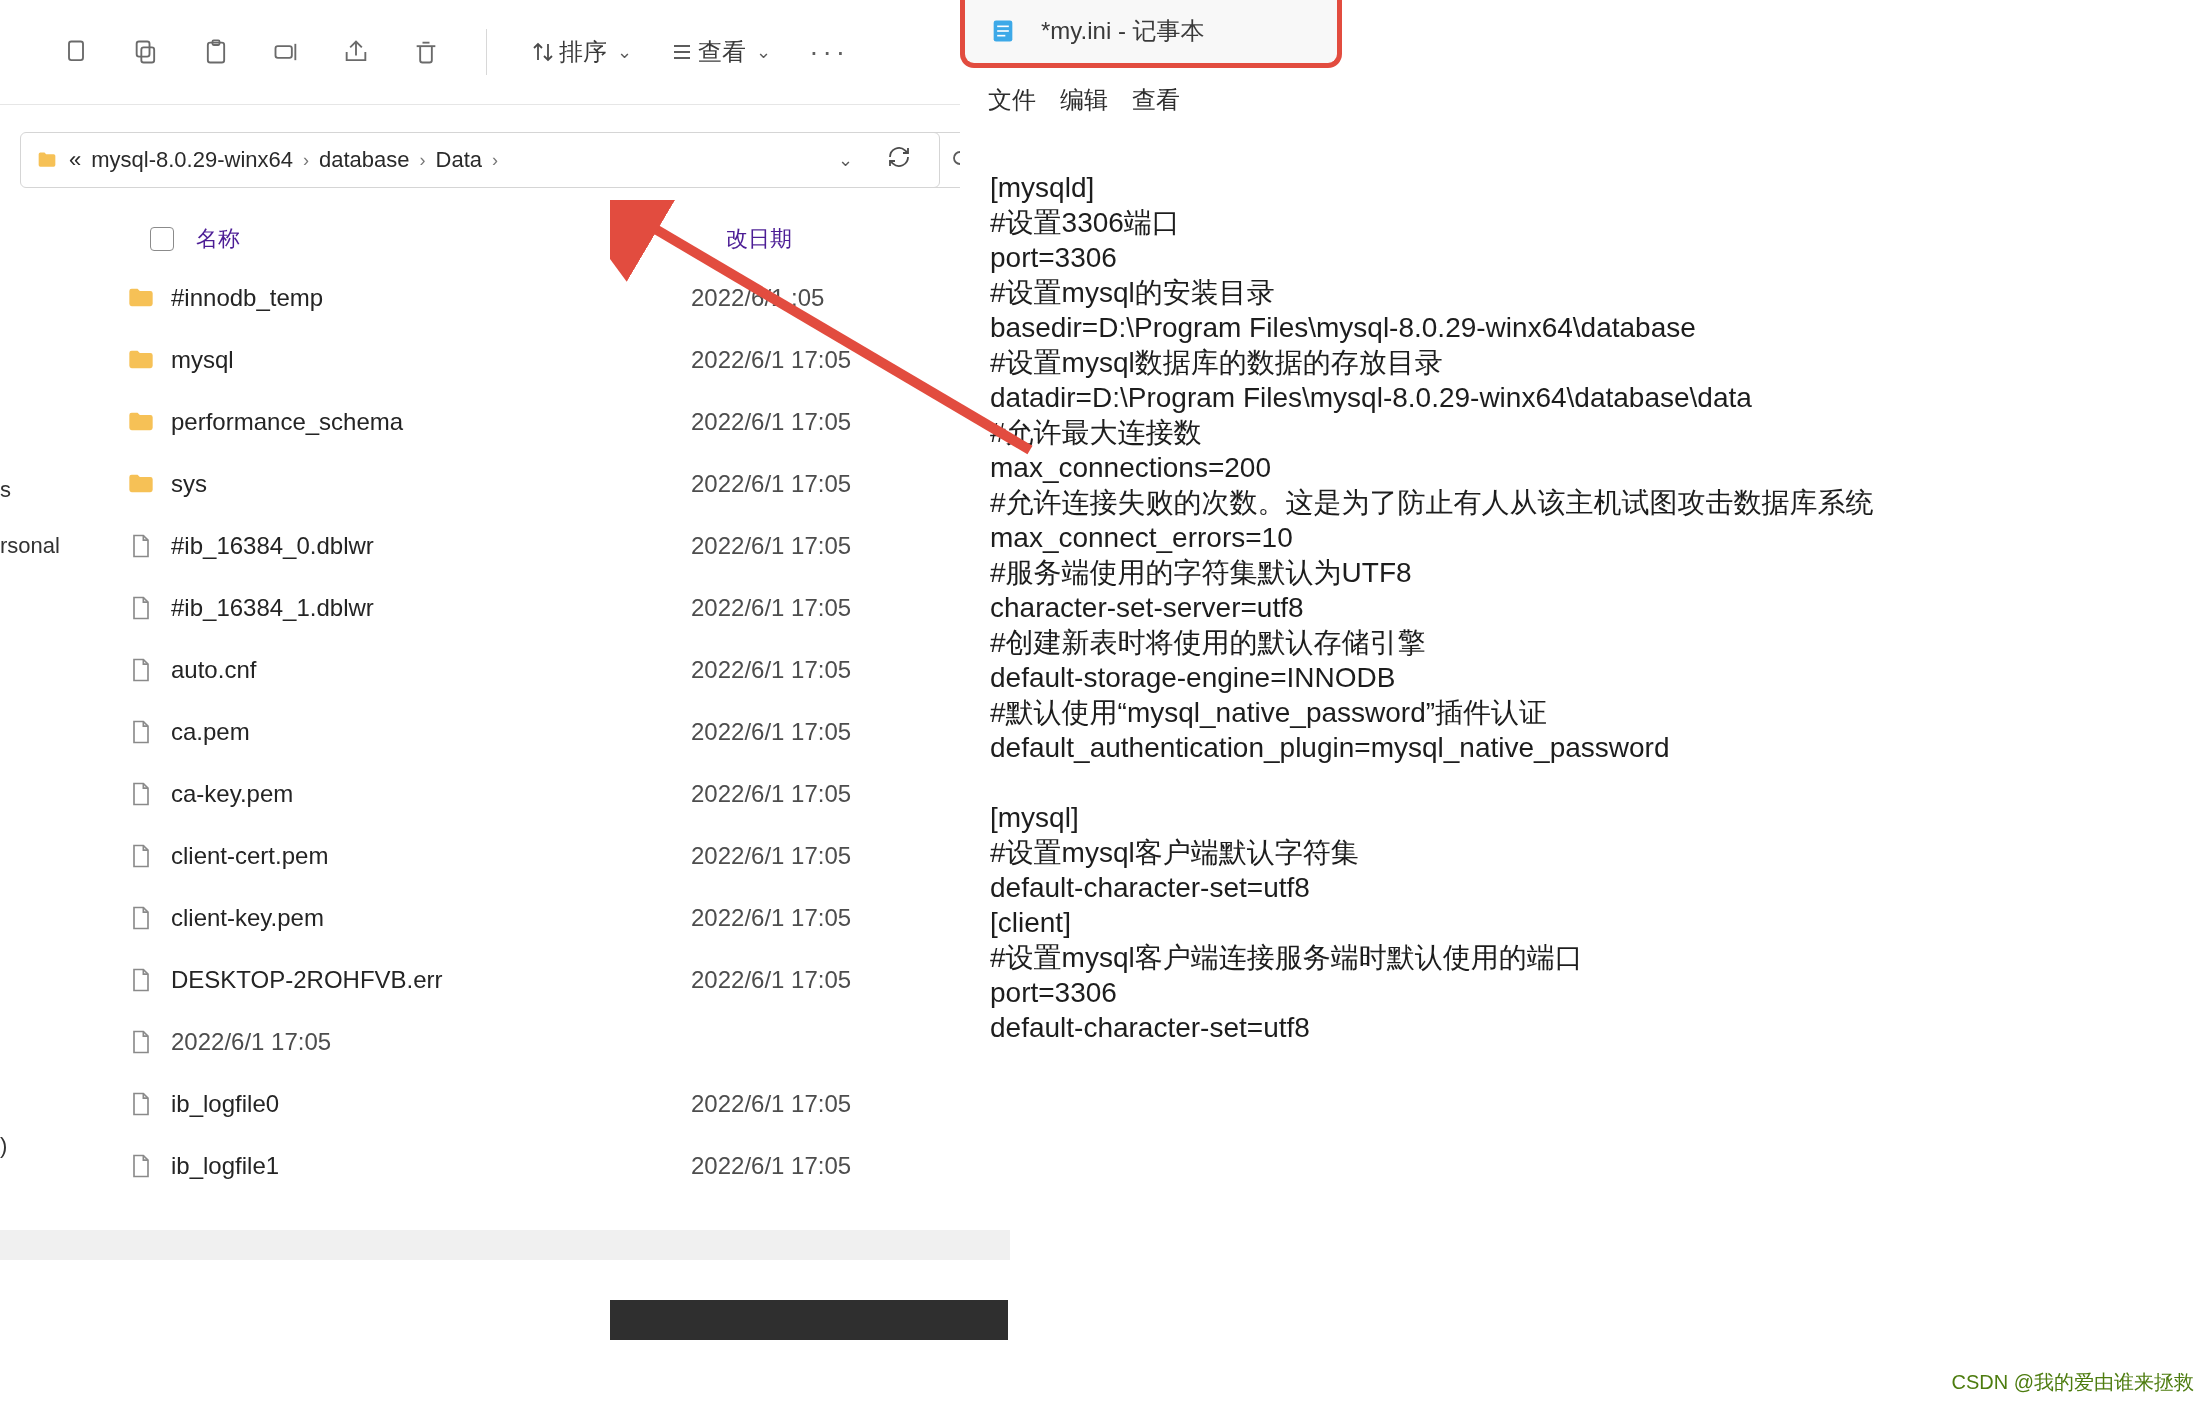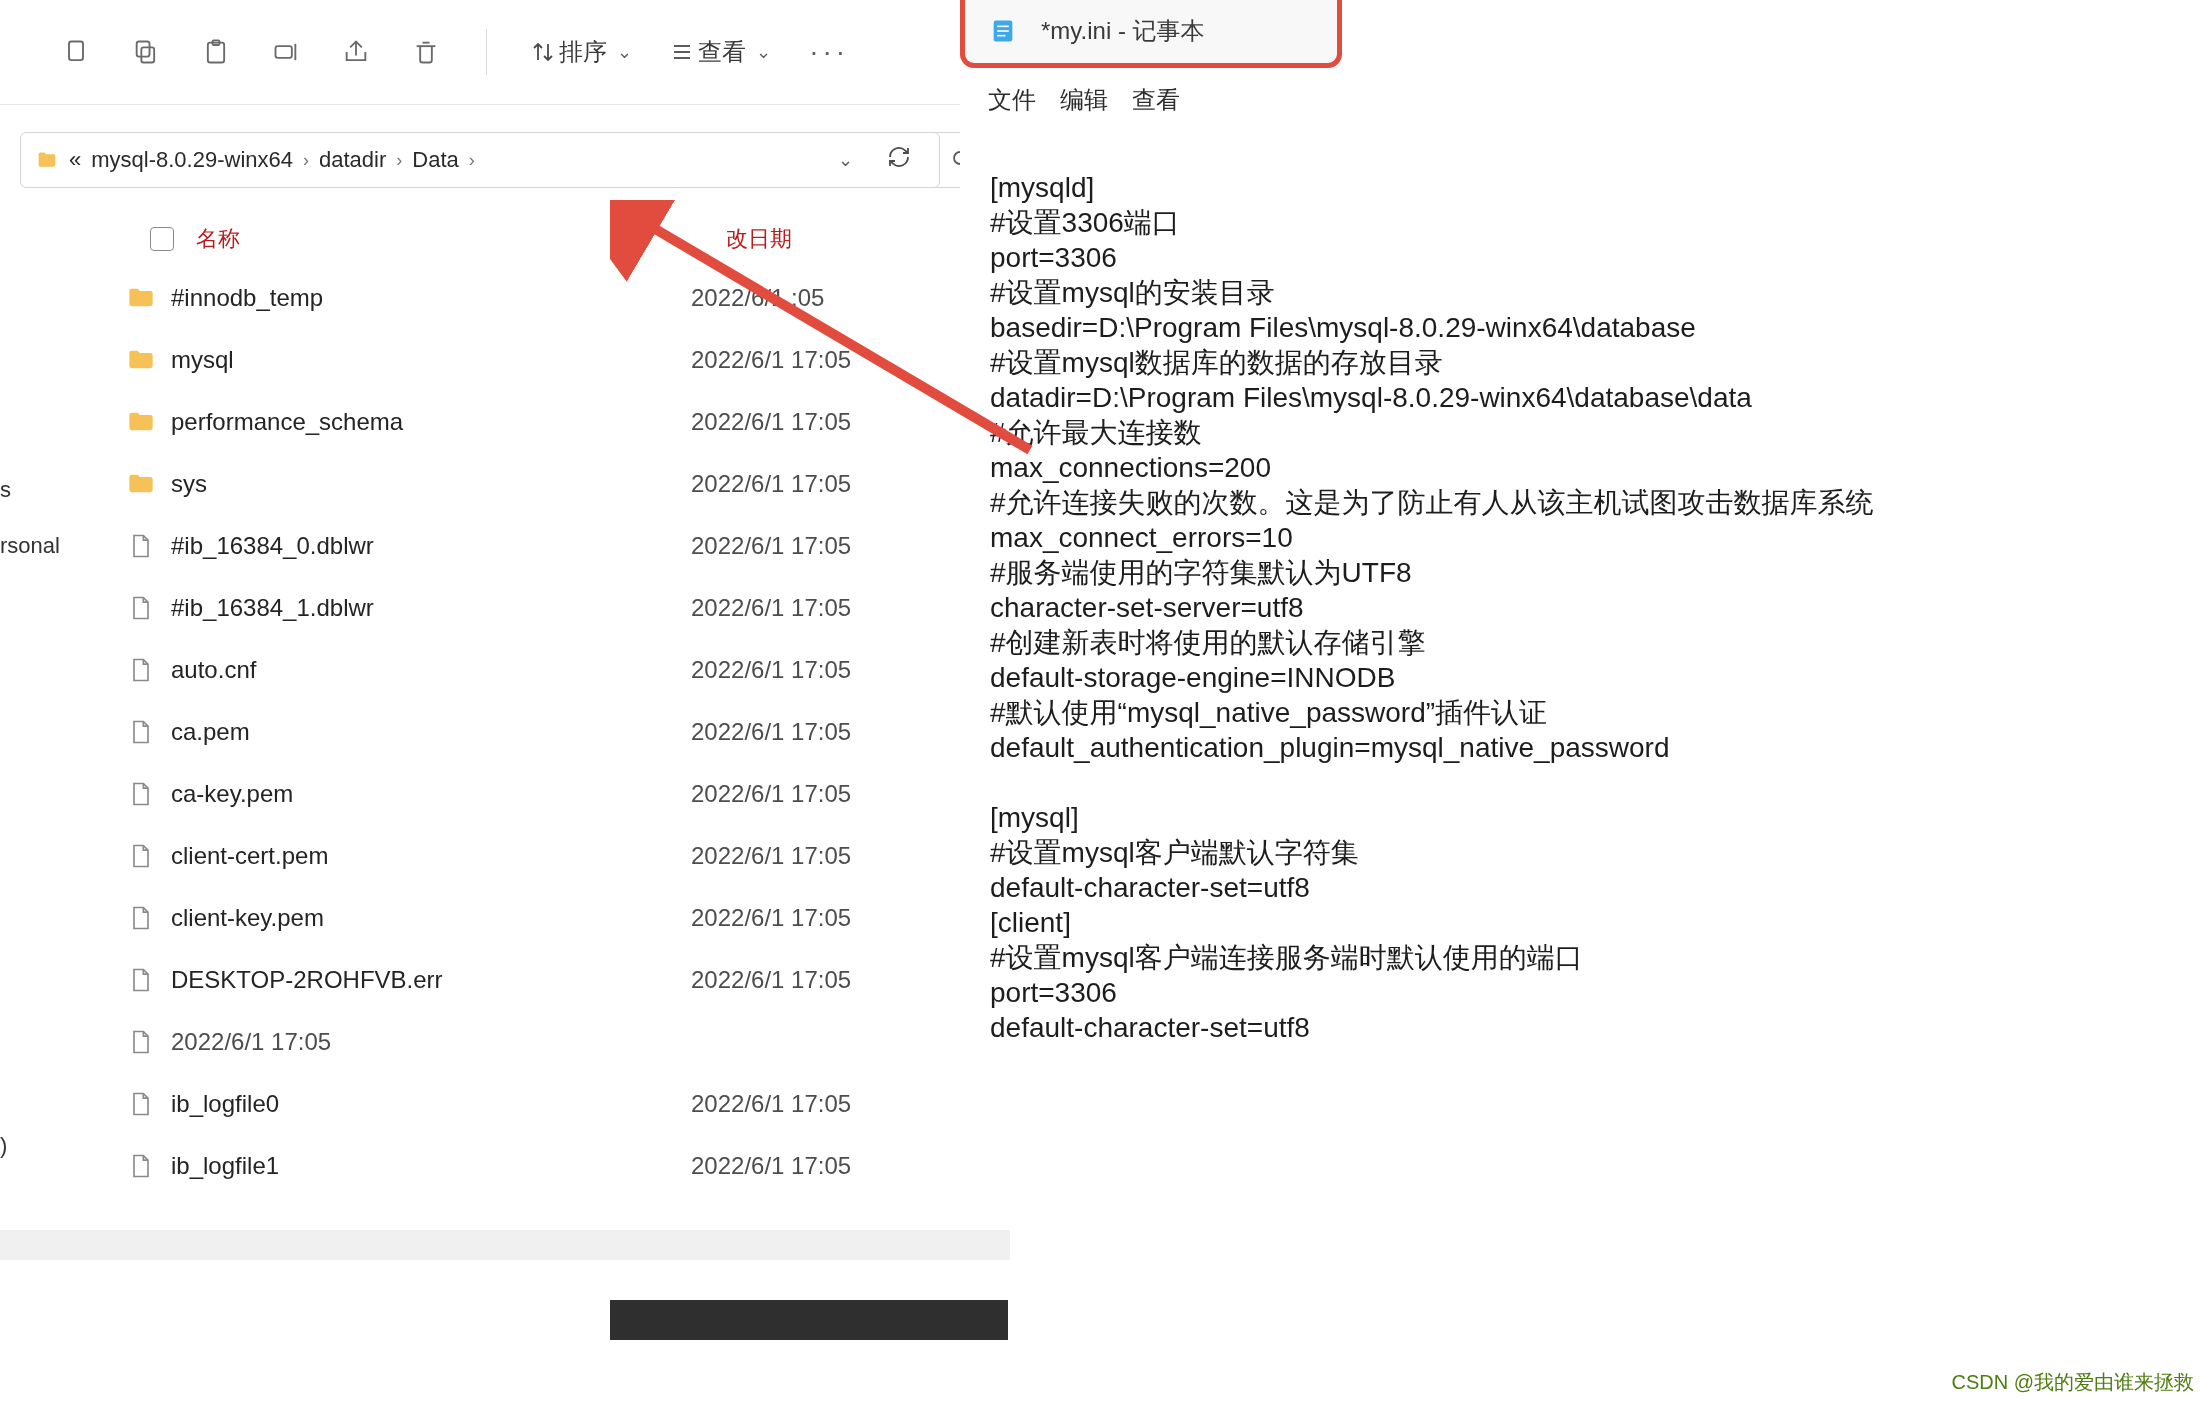--- a/index.html
+++ b/index.html
@@ -71,21 +71,21 @@
   border-radius: 0 6px 6px 0;
   display: flex; align-items: center; justify-content: center;
   color: #5b5b5b;
   margin-left: -6px;
 }
 
 .headerrow {
   display: flex; align-items: center;
   height: 56px;
   padding-left: 150px;
-  color: #b91c1c;
+  color: #4c1d95;
   font-size: 22px;
   margin-top: 16px;
 }
 .headerrow .check {
   width: 24px; height: 24px; border: 1.5px solid #8b8b8b; border-radius: 4px;
   margin-right: 22px;
 }
 .hdr-name { flex: 0 0 530px; }
 .hdr-date { }
 
@@ -239,21 +239,21 @@
   </div>
 
   <div class="addrbar">
     <div class="addrbox">
       <svg viewBox="0 0 24 24" width="24" height="20">
           <path fill="#f6c156" d="M2 5a2 2 0 012-2h5l2 2h9a2 2 0 012 2v11a2 2 0 01-2 2H4a2 2 0 01-2-2V5z"></path>
         </svg>
       <span class="bc-item">«</span>
       <span class="bc-item">mysql-8.0.29-winx64</span>
       <span class="bc-chevr">›</span>
-      <span class="bc-item">datadir</span>
+      <span class="bc-item">database</span>
       <span class="bc-chevr">›</span>
       <span class="bc-item">Data</span>
       <span class="bc-chevr">›</span>
       <span class="addr-chevdown">⌄</span>
       <span class="addr-refresh">
         <svg viewBox="0 0 24 24" width="24" height="24" fill="none" stroke="#4b4b4b" stroke-width="1.8">
             <path d="M3 12a9 9 0 0115-6.7L21 8"></path>
             <path d="M21 3v5h-5"></path>
             <path d="M21 12a9 9 0 01-15 6.7L3 16"></path>
             <path d="M3 21v-5h5"></path>

